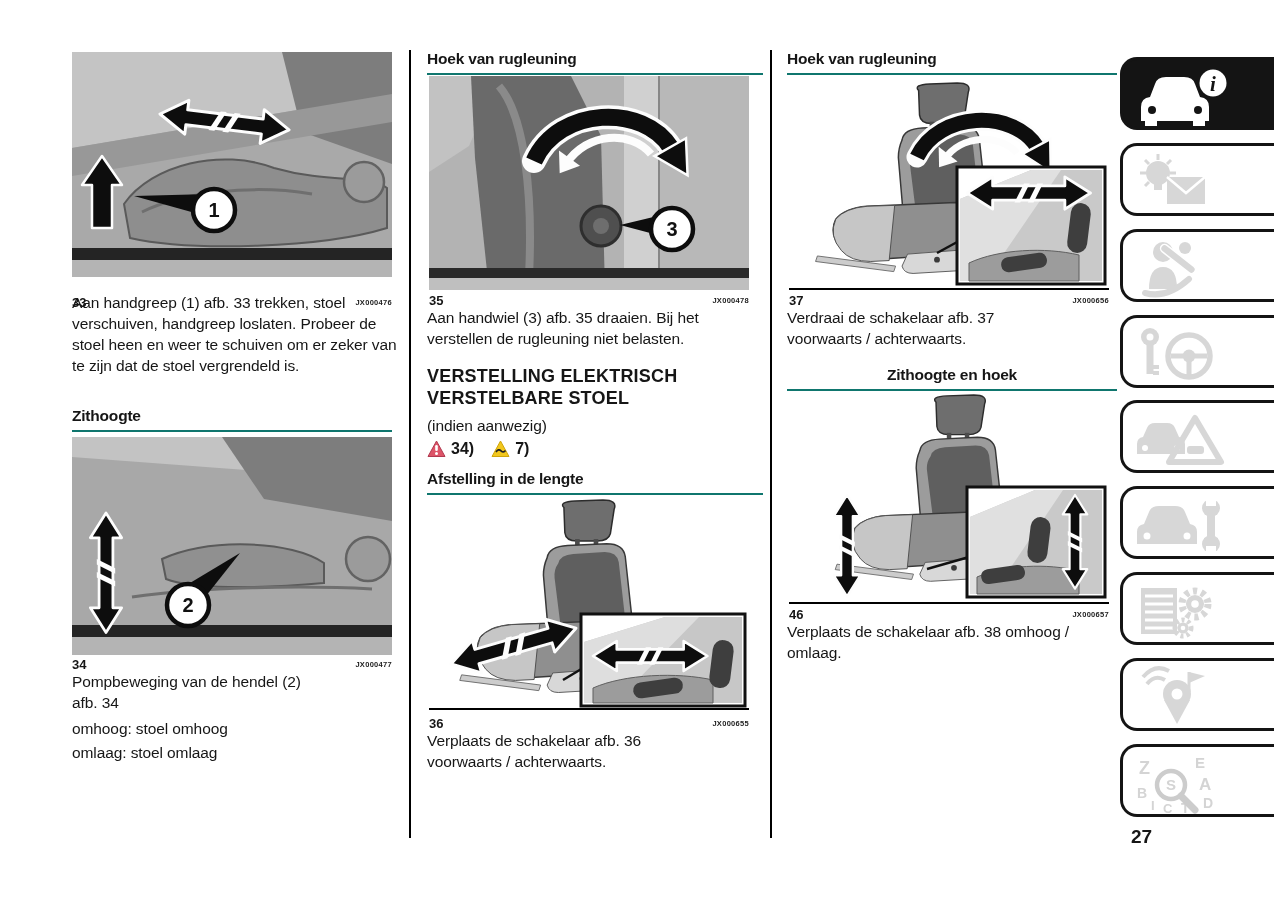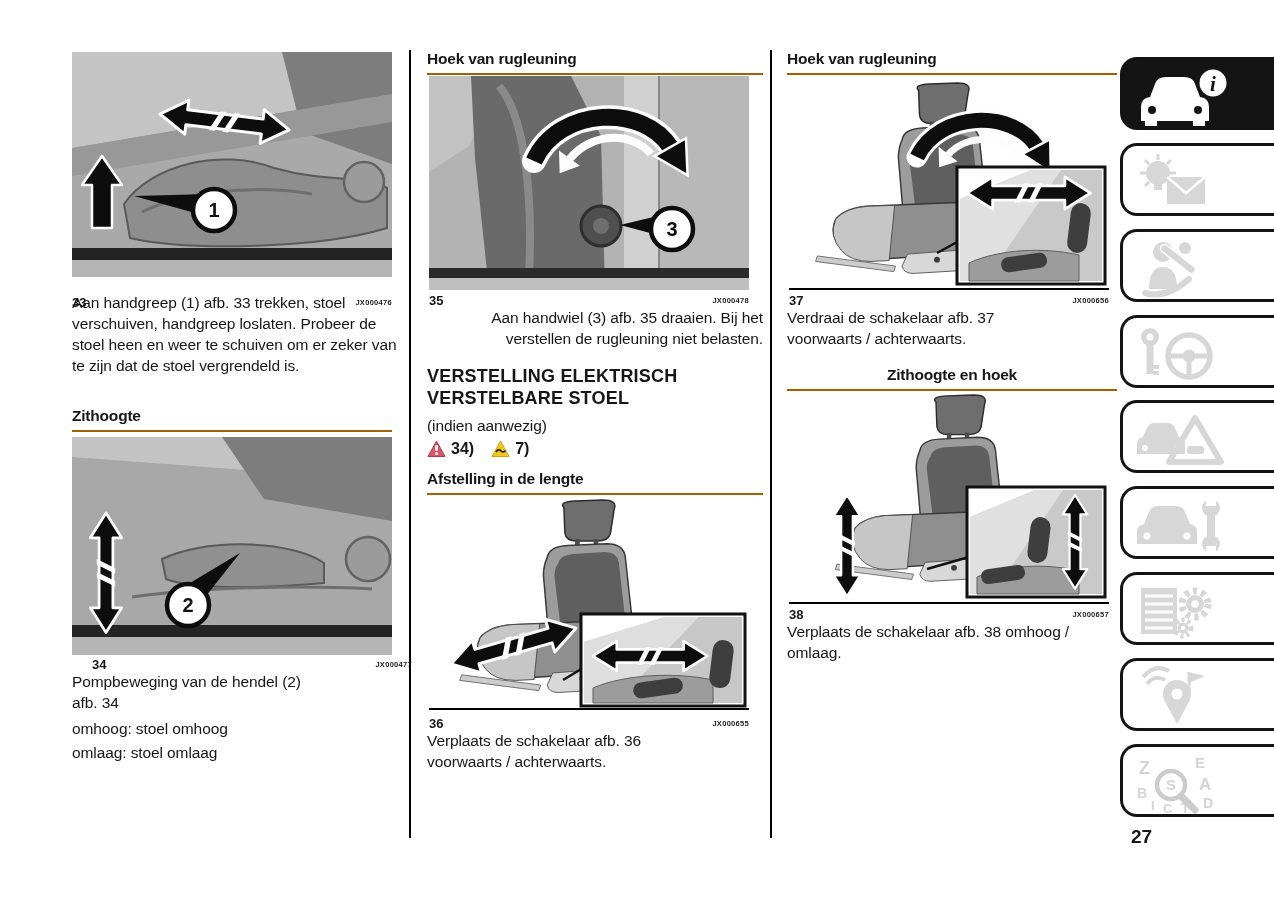--- a/index.html
+++ b/index.html
@@ -1,20 +1,20 @@
 <!DOCTYPE html>
 <html><head>
 <meta charset="utf-8">
 <style>
   html,body{margin:0;padding:0;background:#ffffff;}
   #page{position:relative;width:1274px;height:904px;background:#ffffff;overflow:hidden;
         font-family:"Liberation Sans",sans-serif;color:#161616;}
   .abs{position:absolute;}
   .body-text{font-size:15.5px;line-height:1.36;letter-spacing:-0.1px;}
-  .col-heading{font-weight:bold;font-size:15.5px;letter-spacing:-0.2px;padding-bottom:5px;border-bottom:2px solid #a16207;}
+  .col-heading{font-weight:bold;font-size:15.5px;letter-spacing:-0.2px;padding-bottom:5px;border-bottom:2px solid #0f766e;}
   .fig{position:absolute;}
   .fig svg{display:block;}
   .lineart{border-bottom:2.5px solid #000;}
   .fig-caption{display:flex;justify-content:space-between;align-items:flex-start;}
   .fig-num{font-size:13px;font-weight:bold;}
   .fig-code{font-size:7.5px;font-weight:bold;letter-spacing:.3px;margin-top:3px;color:#1c1c1c;}
   .section-title{font-size:18px;font-weight:bold;line-height:1.22;letter-spacing:.2px;}
   .divider{position:absolute;width:1.5px;background:#000;}
   .warn-row{display:flex;align-items:center;gap:5px;}
   .warn-label{font-size:16px;font-weight:bold;margin-right:12px;}
@@ -100,21 +100,21 @@
       <g transform="translate(34,76) rotate(90) scale(0.92)">
         <use href="#darr" xlink:href="#darr"></use>
       </g>
       <g transform="translate(116,168)">
         <polygon points="52,-52 14,-4 -8,-16" fill="#0d0d0d"></polygon>
         <circle r="21" fill="#ffffff" stroke="#0d0d0d" stroke-width="4.5"></circle>
         <text y="7" text-anchor="middle" font-size="20" font-weight="bold" fill="#111">2</text>
       </g>
     </svg>
   </div>
-  <div class="abs fig-caption" style="left:72px;top:657px;width:320px;margin-left:20px;">
+  <div class="abs fig-caption" style="left:72px;top:657px;width:320px;">
     <span class="fig-num">34</span>
     <span class="fig-code">JX000477</span>
   </div>
   <div class="abs body-text" style="left:72px;top:671px;width:250px;">Pompbeweging van de hendel (2) afb. 34</div>
   <div class="abs body-text" style="left:72px;top:718px;width:330px;">omhoog: stoel omhoog</div>
   <div class="abs body-text" style="left:72px;top:742px;width:330px;">omlaag: stoel omlaag</div>
 
   <div class="divider" style="left:409px;top:50px;height:788px;"></div>
 
   <div class="abs col-heading" style="left:427px;top:50px;width:336px;">Hoek van rugleuning</div>
@@ -143,21 +143,21 @@
         <polygon points="-52,-4 -6,-15 -3,9" fill="#0d0d0d"></polygon>
         <circle r="21" fill="#ffffff" stroke="#0d0d0d" stroke-width="4.5"></circle>
         <text y="7" text-anchor="middle" font-size="20" font-weight="bold" fill="#111">3</text>
       </g>
     </svg>
   </div>
   <div class="abs fig-caption" style="left:429px;top:293px;width:320px;">
     <span class="fig-num">35</span>
     <span class="fig-code">JX000478</span>
   </div>
-  <div class="abs body-text" style="left:427px;top:307px;width:336px;text-align:right;">Aan handwiel (3) afb. 35 draaien. Bij het verstellen de rugleuning niet belasten.</div>
+  <div class="abs body-text" style="left:427px;top:307px;width:336px;">Aan handwiel (3) afb. 35 draaien. Bij het verstellen de rugleuning niet belasten.</div>
 
   <div class="abs section-title" style="left:427px;top:366px;width:336px;">
     <div>VERSTELLING ELEKTRISCH</div>
     <div>VERSTELBARE STOEL</div>
   </div>
   <div class="abs body-text" style="left:427px;top:415px;width:336px;">(indien aanwezig)</div>
 
   <div class="abs warn-row" style="left:427px;top:440px;">
     <svg width="19" height="18" viewBox="0 0 19 18">
       <polygon points="9.5,1 18,16.5 1,16.5" fill="#dd5468" stroke="#b13a50" stroke-width="1" stroke-linejoin="round"></polygon>
@@ -254,21 +254,21 @@
         <path d="M10 90 C38 78 80 76 112 84 L112 107 L10 107 Z" fill="#9c9c9c" stroke="#5f5f5f" stroke-width="1"></path>
         <rect x="62" y="30" width="20" height="46" rx="10" fill="#3e3e3e" transform="rotate(7 72 53)"></rect>
         <rect x="14" y="80" width="44" height="15" rx="7" fill="#3e3e3e" transform="rotate(-8 36 87)"></rect>
         <g transform="translate(108,8) rotate(90) scale(0.72)">
           <use href="#darr" xlink:href="#darr"></use>
         </g>
       </g>
     </svg>
   </div>
   <div class="abs fig-caption" style="left:789px;top:607px;width:320px;">
-    <span class="fig-num">38</span>
+    <span class="fig-num">46</span>
     <span class="fig-code">JX000657</span>
   </div>
   <div class="abs body-text" style="left:787px;top:621px;width:300px;">Verplaats de schakelaar afb. 38 omhoog / omlaag.</div>
 
   <div class="tab active" style="top:57px;">
     <svg width="100" height="62" viewBox="0 0 100 62">
       <path d="M8 56 V42 q0 -9 9 -10 l5 -13 q2 -7 11 -7 h18 q9 0 11 7 l5 13 q9 1 9 10 v14 z" fill="#ffffff"></path>
       <rect x="12" y="56" width="12" height="5" fill="#ffffff"></rect>
       <rect x="60" y="56" width="12" height="5" fill="#ffffff"></rect>
       <circle cx="19" cy="45" r="4" fill="#141414"></circle>

